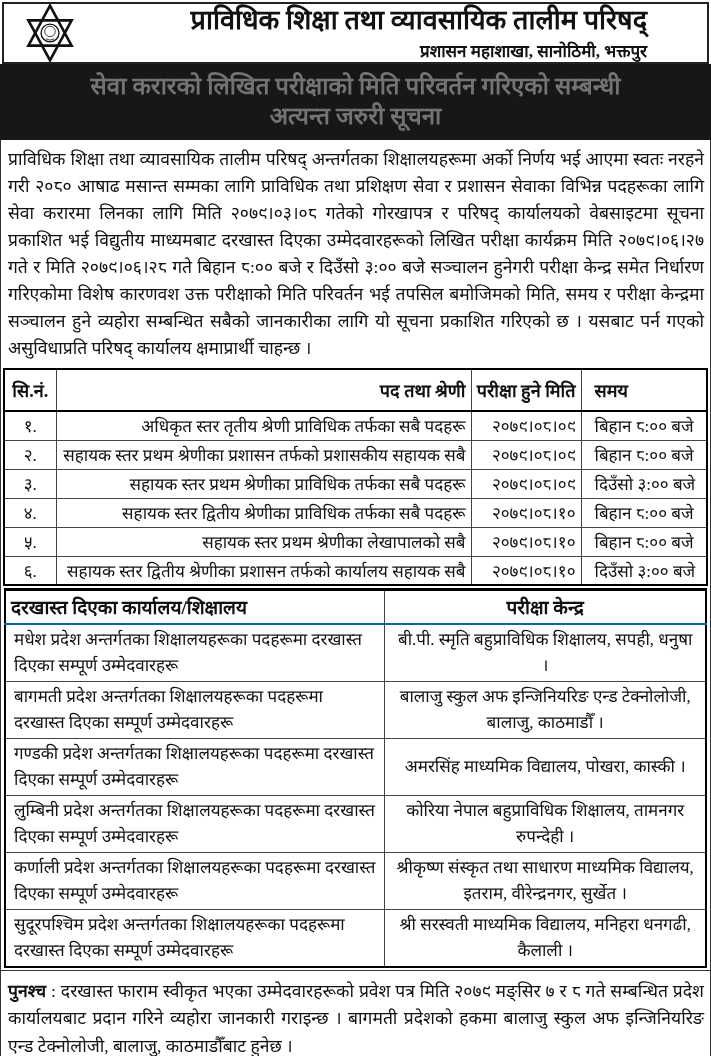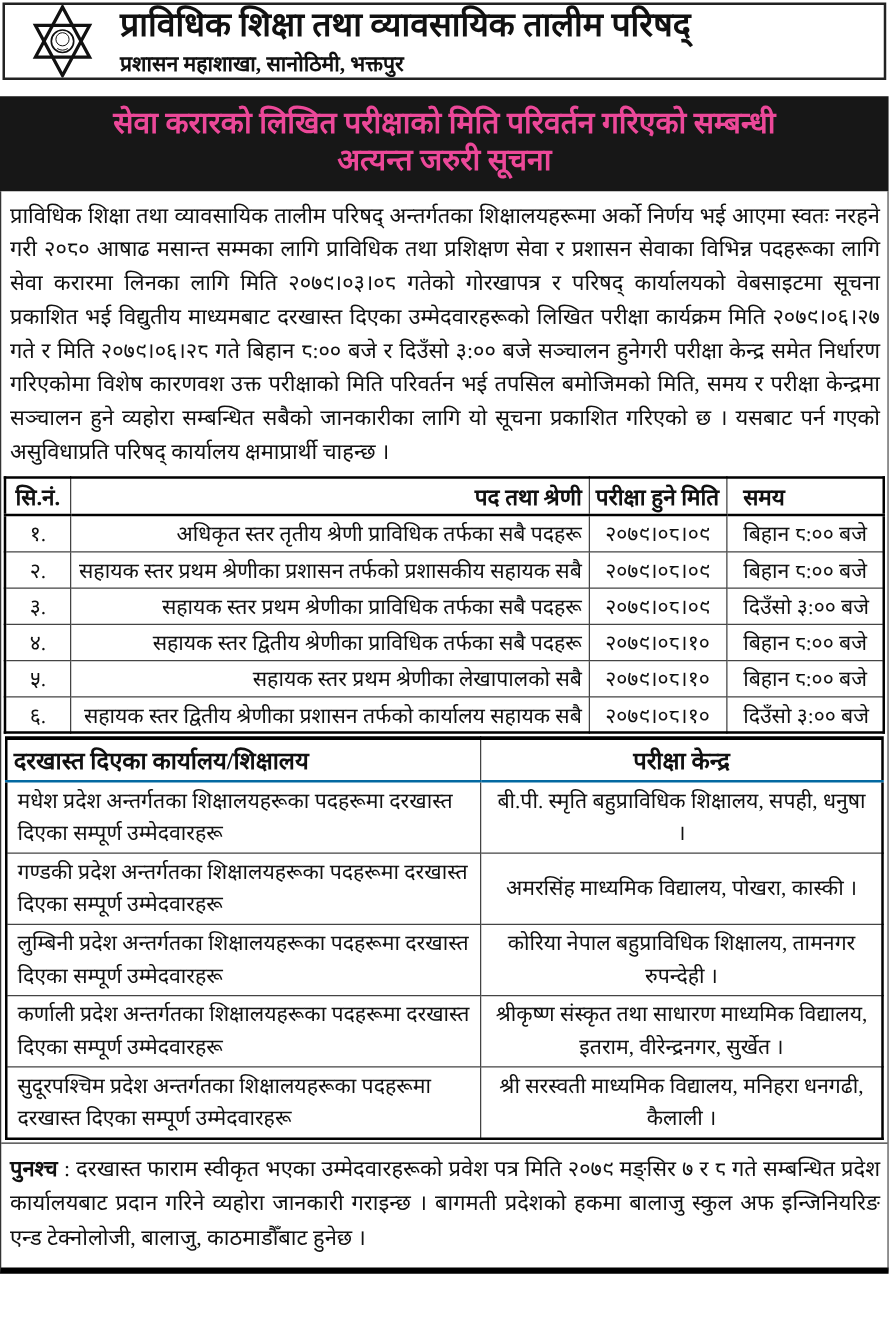--- a/index.html
+++ b/index.html
@@ -15,29 +15,29 @@
   .header-box{
     box-sizing:border-box;
     margin:2px 2px 0 2px;
     border:2px solid #222;
     height:62px;
     display:flex;align-items:center;
     background:#fff;
     position:relative;
   }
   .logo-wrap{width:92px;display:flex;justify-content:center;align-items:center;height:100%;}
-  .head-text{flex:1;text-align:left;padding-right:90px;}
+  .head-text{flex:1;text-align:right;padding-right:60px;}
   .org-name{font-size:27px;font-weight:bold;line-height:30px;letter-spacing:0;}
   .dept{font-size:17px;font-weight:bold;line-height:20px;margin-top:7px;}
 
   
   .banner{
-    margin-top:13px;
+    margin-top:0;
     background:#171717;
-    color:#ec4899;
+    color:#737373;
     text-align:center;
     padding:7px 4px 9px 4px;
   }
   .banner-line1{font-size:24px;font-weight:bold;line-height:30px;}
   .banner-line2{font-size:24px;font-weight:bold;line-height:30px;}
 
   
   .lower{
     box-sizing:border-box;
     border-left:1px solid #333;
@@ -55,25 +55,25 @@
 
   table{border-collapse:collapse;width:703px;margin:0 auto;table-layout:fixed;}
   td,th{
     border:1px solid #444;
     font-size:17px;
     padding:2px 5px;
     vertical-align:middle;
     box-sizing:border-box;
   }
   .tbl1{border:2px solid #000;}
-  .tbl1 th{border-bottom:2px solid #000;font-weight:bold;font-size:18px;height:30px;}
+  .tbl1 th{border-bottom:2px solid #000;font-weight:bold;font-size:18px;height:42px;}
   .tbl1 td{height:29px;}
   .col-sn{width:52px;text-align:center;}
   .col-pos{width:415px;text-align:right;}
-  .col-date{width:110px;text-align:center;}
+  .col-date{width:110px;text-align:right;}
   .col-time{width:126px;text-align:left;padding-left:13px;}
 
   .tbl2{border:2px solid #000;border-top:3px solid #000;margin-top:2px;}
   .tbl2 th{font-weight:bold;font-size:19px;height:34px;border-bottom:2px solid #0369a1;}
   .tbl2 td{line-height:26px;height:52px;padding:2px 8px;}
   .col-office{width:362px;text-align:left;}
   .col-center{width:306px;text-align:center;}
 
   .footer-note{
     font-size:17.5px;
@@ -171,20 +171,24 @@
           <th class="col-office">दरखास्त दिएका कार्यालय/शिक्षालय</th>
           <th class="col-center">परीक्षा केन्द्र</th>
         </tr>
       </thead>
       <tbody>
         <tr>
           <td class="col-office">मधेश प्रदेश अन्तर्गतका शिक्षालयहरूका पदहरूमा दरखास्त दिएका सम्पूर्ण उम्मेदवारहरू</td>
           <td class="col-center">बी.पी. स्मृति बहुप्राविधिक शिक्षालय, सपही, धनुषा ।</td>
         </tr>
         <tr>
+          <td class="col-office">बागमती प्रदेश अन्तर्गतका शिक्षालयहरूका पदहरूमा दरखास्त दिएका सम्पूर्ण उम्मेदवारहरू</td>
+          <td class="col-center">बालाजु स्कुल अफ इन्जिनियरिङ एन्ड टेक्नोलोजी, बालाजु, काठमाडौँ ।</td>
+        </tr>
+        <tr>
           <td class="col-office">गण्डकी प्रदेश अन्तर्गतका शिक्षालयहरूका पदहरूमा दरखास्त दिएका सम्पूर्ण उम्मेदवारहरू</td>
           <td class="col-center">अमरसिंह माध्यमिक विद्यालय, पोखरा, कास्की ।</td>
         </tr>
         <tr>
           <td class="col-office">लुम्बिनी प्रदेश अन्तर्गतका शिक्षालयहरूका पदहरूमा दरखास्त दिएका सम्पूर्ण उम्मेदवारहरू</td>
           <td class="col-center">कोरिया नेपाल बहुप्राविधिक शिक्षालय, तामनगर रुपन्देही ।</td>
         </tr>
         <tr>
           <td class="col-office">कर्णाली प्रदेश अन्तर्गतका शिक्षालयहरूका पदहरूमा दरखास्त दिएका सम्पूर्ण उम्मेदवारहरू</td>
           <td class="col-center">श्रीकृष्ण संस्कृत तथा साधारण माध्यमिक विद्यालय, इतराम, वीरेन्द्रनगर, सुर्खेत ।</td>

